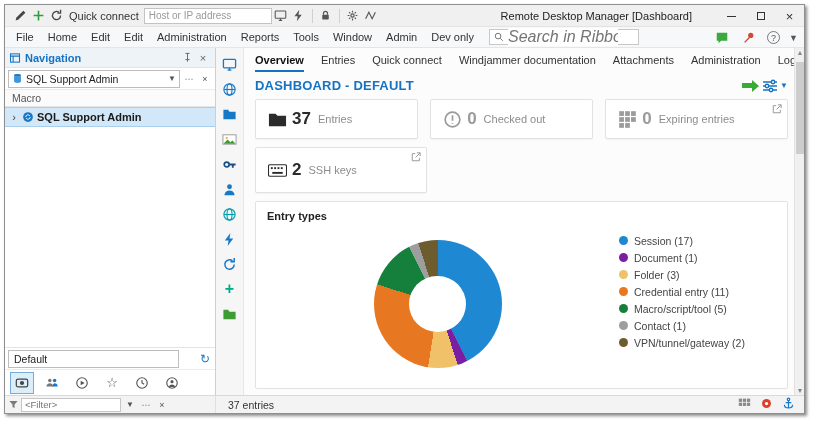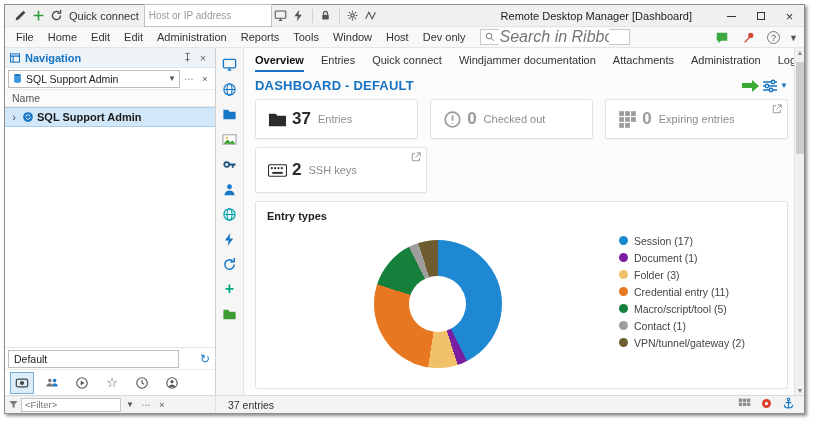--- a/index.html
+++ b/index.html
@@ -5,21 +5,21 @@
   * { box-sizing: border-box; margin: 0; padding: 0; }
   html,body { width: 813px; height: 421px; background:#fff; font-family:"Liberation Sans", sans-serif; overflow:hidden; }
   .frame { padding:4px; }
   .window { width:801px; height:410px; background:#fff; border:1px solid #8f8f8f; box-shadow:2px 2px 3px rgba(0,0,0,.45); display:flex; flex-direction:column; }
 
   
   .titlebar { height:22px; background:#f0f0f0; display:flex; align-items:center; padding-left:6px; position:relative; flex:0 0 auto; border-bottom:1px solid #e3e3e3;}
   .tb-ic { width:18px; height:18px; display:flex; align-items:center; justify-content:center; }
   .tb-ic svg { width:13px; height:13px; }
   .qc-label { font-size:11px; color:#333; margin:0 5px 0 4px; }
-  .qc-input { width:128px; height:23px; border:1px solid #c3c3c3; background:#fff; font-size:10px; padding:0 4px; color:#333; font-family:"Liberation Sans", sans-serif;}
+  .qc-input { width:128px; height:16px; border:1px solid #c3c3c3; background:#fff; font-size:10px; padding:0 4px; color:#333; font-family:"Liberation Sans", sans-serif;}
   .qc-input::placeholder { color:#9a9a9a; }
   .tb-sep { width:1px; height:14px; background:#d0d0d0; margin:0 4px; }
   .tb-title { position:absolute; right:112px; top:0; height:22px; display:flex; align-items:center; font-size:11px; color:#222; }
   .win-controls { position:absolute; right:0; top:0; height:22px; display:flex; }
   .winbtn { width:29px; height:22px; display:flex; align-items:center; justify-content:center; font-size:12px; color:#333; }
   .max-box { width:8px; height:8px; border:1px solid #333; display:block; }
   .min-line { width:9px; height:1px; background:#333; display:block; }
   .close-x { font-size:13px; }
 
   
@@ -189,21 +189,21 @@
 
   <div class="menubar">
     <span class="menu-item">File</span>
     <span class="menu-item">Home</span>
     <span class="menu-item">Edit</span>
     <span class="menu-item">Edit</span>
     <span class="menu-item">Administration</span>
     <span class="menu-item">Reports</span>
     <span class="menu-item">Tools</span>
     <span class="menu-item">Window</span>
-    <span class="menu-item">Host</span>
+    <span class="menu-item">Admin</span>
     <span class="menu-item">Dev only</span>
     <div class="ribbon-search">
       <svg viewBox="0 0 16 16" fill="none" stroke="#777" stroke-width="1.6">
             <circle cx="6.5" cy="6.5" r="4.5"></circle>
             <path d="M10 10l4 4"></path>
           </svg>
       <input placeholder="Search in Ribbon" style="">
     </div>
     <div class="menu-right">
       <span class="tb-ic">
@@ -243,21 +243,21 @@
           <svg viewBox="0 0 16 16">
                 <ellipse cx="8" cy="3.5" rx="5" ry="2" fill="#1878c8"></ellipse>
                 <path d="M3 3.5v9c0 1.1 2.2 2 5 2s5-.9 5-2v-9c0 1.1-2.2 2-5 2s-5-.9-5-2z" fill="#3e96dd"></path>
               </svg>
           <span style="flex:1">SQL Support Admin</span>
           <span style="font-size:8px;color:#555;">▼</span>
         </div>
         <span class="mini-btn">⋯</span>
         <span class="mini-btn">×</span>
       </div>
-      <div class="name-header">Name</div>
+      <div class="name-header">Macro</div>
       <div class="tree">
         <div class="tree-row">
           <span class="tree-exp">›</span>
           <svg viewBox="0 0 16 16">
                 <circle cx="8" cy="8" r="6.5" fill="#1878c8"></circle>
                 <path d="M5 8a3 3 0 0 1 5.5-1.6M11 8a3 3 0 0 1-5.5 1.6" stroke="#fff" stroke-width="1.2" fill="none"></path>
               </svg>
           <span class="tree-label">SQL Support Admin</span>
         </div>
       </div>

